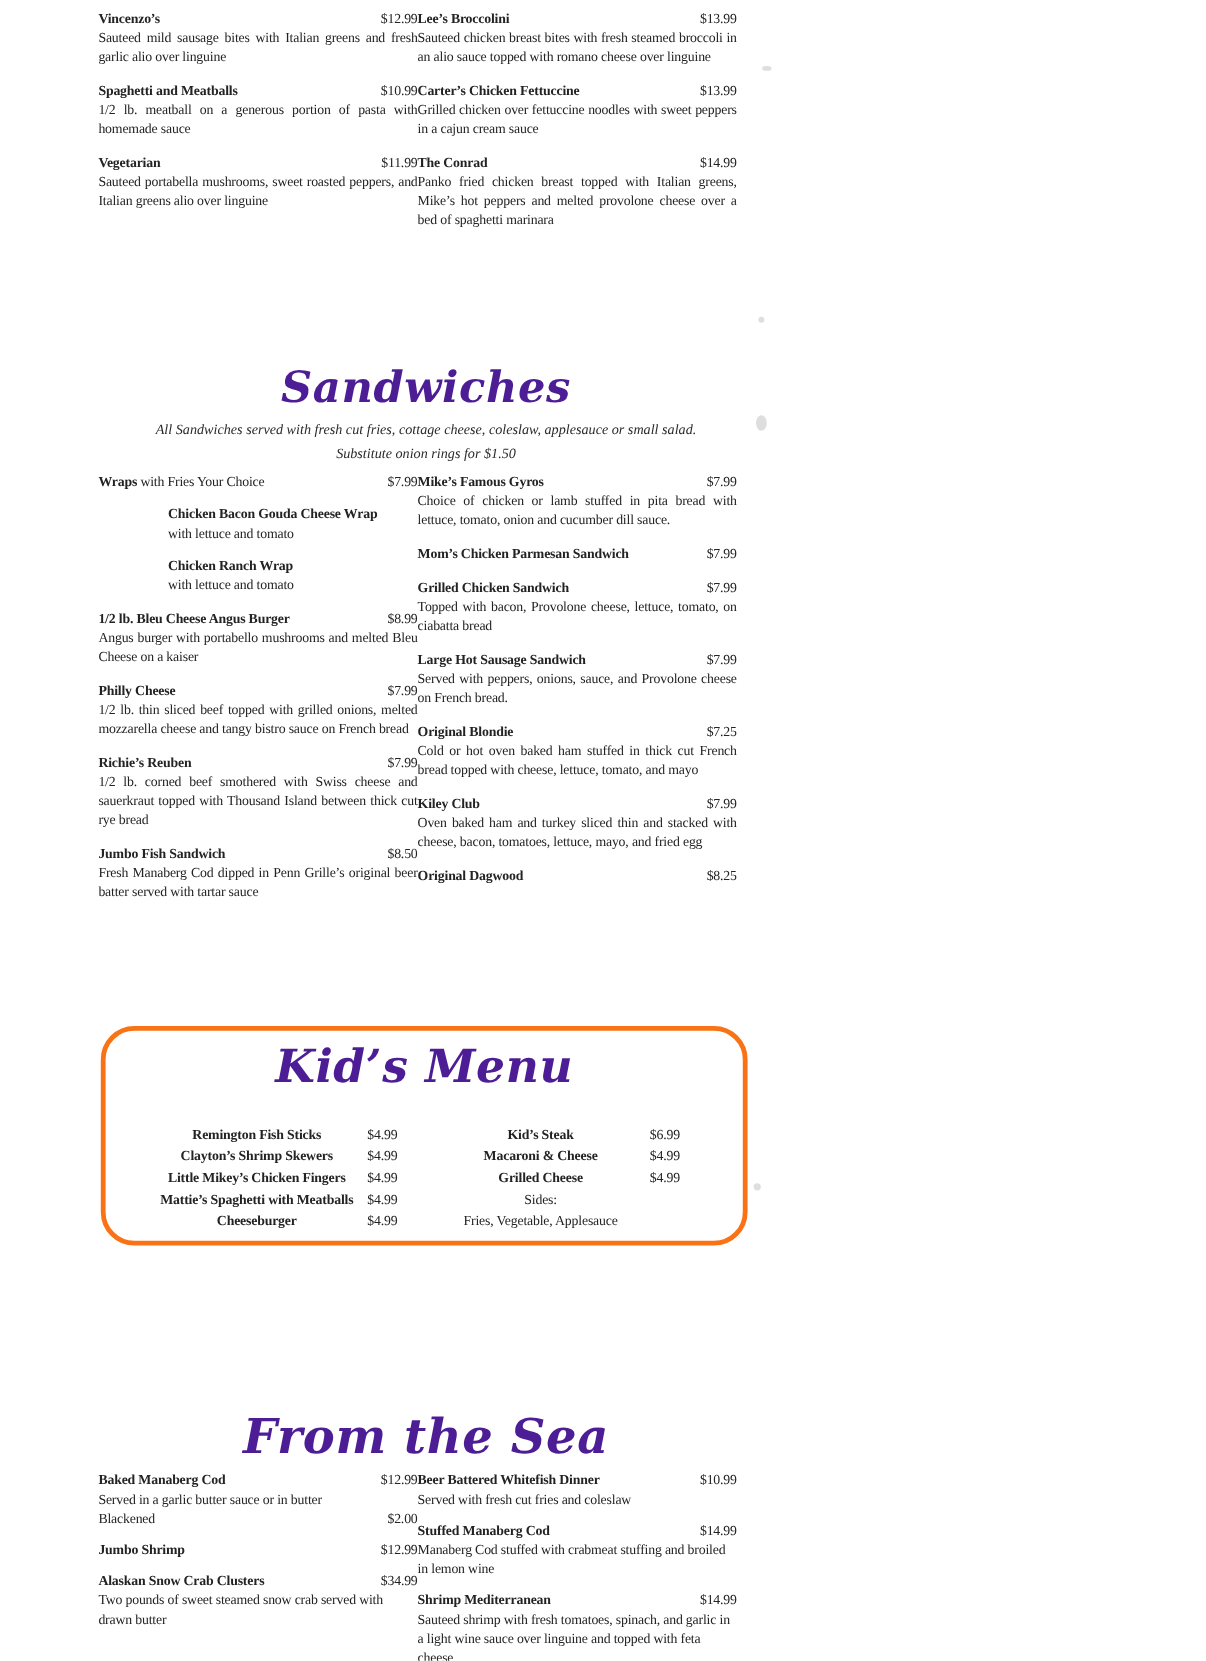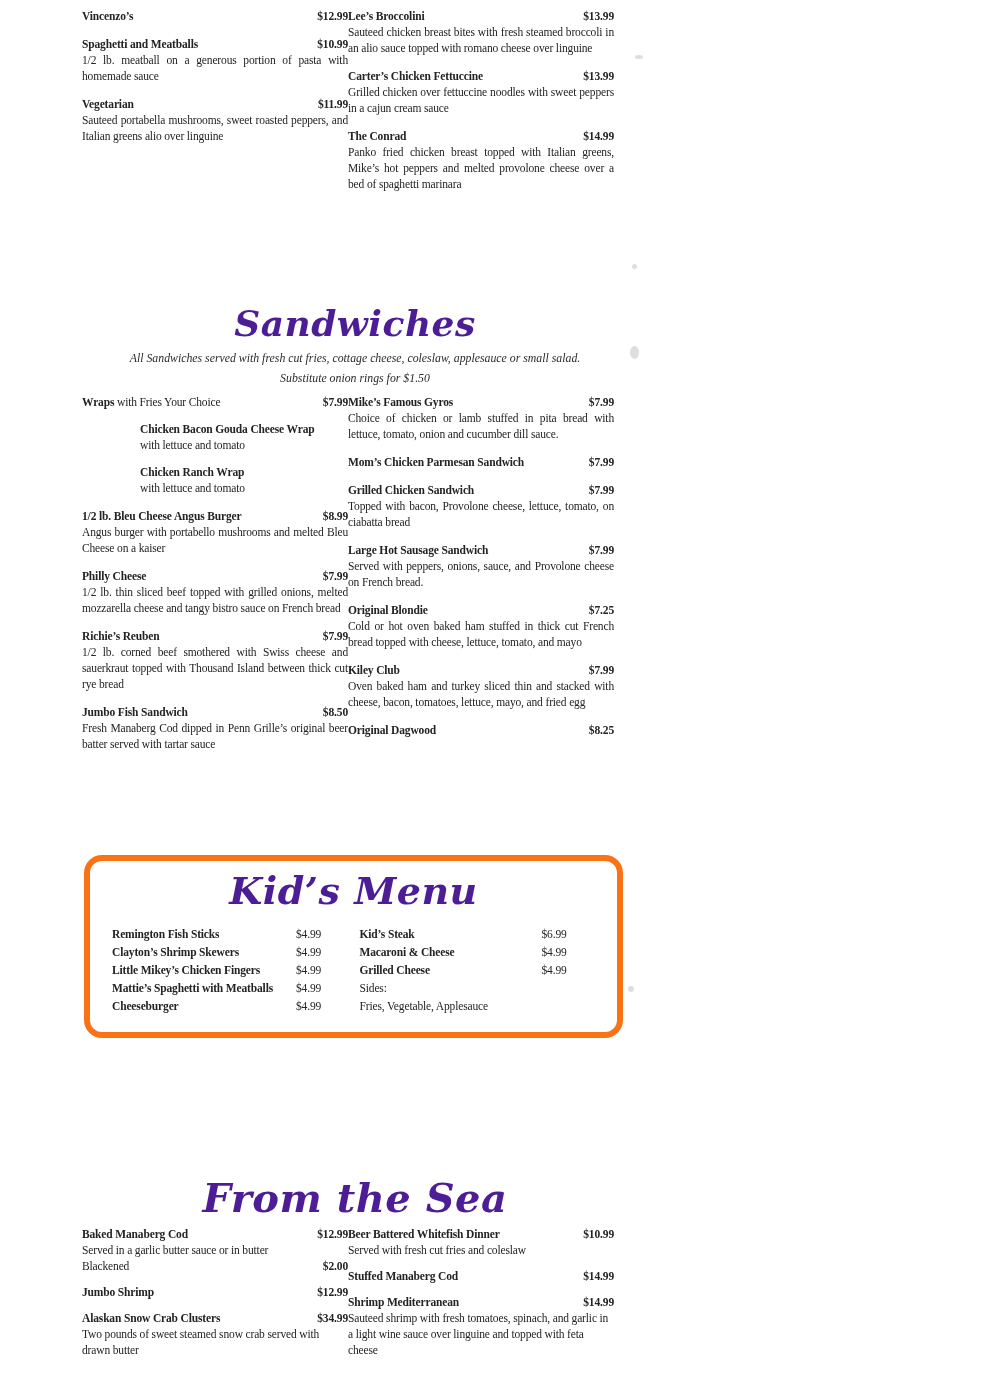--- a/index.html
+++ b/index.html
@@ -9,43 +9,43 @@
     font-family:"Liberation Serif", serif;
     -webkit-font-smoothing:antialiased;
   }
   .section{position:absolute;left:82px;width:546px;}
   .cols{display:flex;width:546px;}
   .col{width:266px;flex:0 0 266px;}
   .item{margin-bottom:12px;font-size:11.5px;line-height:16px;letter-spacing:-0.15px;}
   .item-row{display:flex;}
   .item-name{font-weight:bold;}
   .item-suffix{font-weight:normal;white-space:pre;}
-  .item-price{margin-left:auto;font-weight:bold;padding-left:6px;text-align:right;}
+  .item-price{margin-left:auto;font-weight:normal;padding-left:6px;text-align:right;}
   .item-desc{text-align:justify;}
   .sea .item-desc{text-align:left;}
   .extra-row{display:flex;font-weight:normal;}
   .extra-row .item-price{margin-left:auto;}
   .sub-item{margin-left:58px;margin-top:11px;}
   .sub-name{font-weight:bold;}
   .script-heading{
     font-family:"DejaVu Serif", serif;font-style:italic;font-weight:bold;
     text-align:center;color:#4c1d95;margin:0;letter-spacing:0.5px;
   }
   #sec-pasta{top:8px;}
   #sec-sandwiches{top:300px;}
   #sec-sandwiches .script-heading{font-size:36px;line-height:46px;}
   .note{margin:4px;text-align:center;font-style:italic;font-size:11.8px;line-height:16px;color:#2a2a2a;}
   #sec-sandwiches .cols{margin-top:8px;}
   #kids-box{
     position:absolute;left:84px;top:855px;width:539px;height:183px;
-    border:6px solid #f97316;border-radius:18px;box-sizing:border-box;
+    border:4px solid #f97316;border-radius:28px;box-sizing:border-box;
     background:#ffffff;
   }
   #kids-box .script-heading{font-size:38px;line-height:42px;margin-top:9px;}
-  .kids-cols{display:flex;padding:0 22px;margin-top:13px;}
+  .kids-cols{display:flex;padding:0 34px;margin-top:27px;text-align:center;}
   .kcol{flex:1;}
   .kcol-right{padding-left:12px;}
   .krow{display:flex;font-size:11.5px;line-height:18px;letter-spacing:-0.15px;}
   .kname{font-weight:bold;}
   .krow.plain .kname{font-weight:normal;}
   .kcol-left .kname{width:184px;}
   .kcol-right .kname{width:182px;}
   .kprice{font-weight:normal;}
   #sec-sea{top:1176px;}
   #sec-sea .script-heading{font-size:40px;line-height:44px;}
@@ -57,20 +57,21 @@
 <body style="background: rgb(255, 255, 255); color: rgb(35, 35, 35);">
 
 <section class="section" id="sec-pasta">
   <div class="cols">
     <div class="col">
         <div class="item">
           <div class="item-row">
             <span class="item-name">Vincenzo’s</span>
             <span class="item-price">$12.99</span>
           </div>
+          <div class="item-desc">Sauteed mild sausage bites with Italian greens and fresh garlic alio over linguine</div>
         </div>
         <div class="item">
           <div class="item-row">
             <span class="item-name">Spaghetti and Meatballs</span>
             <span class="item-price">$10.99</span>
           </div>
           <div class="item-desc">1/2 lb. meatball on a generous portion of pasta with homemade sauce</div>
         </div>
         <div class="item">
           <div class="item-row">
@@ -293,20 +294,21 @@
             <span class="item-name">Beer Battered Whitefish Dinner</span>
             <span class="item-price">$10.99</span>
           </div>
           <div class="item-desc">Served with fresh cut fries and coleslaw</div>
         </div>
         <div class="item">
           <div class="item-row">
             <span class="item-name">Stuffed Manaberg Cod</span>
             <span class="item-price">$14.99</span>
           </div>
+          <div class="item-desc">Manaberg Cod stuffed with crabmeat stuffing and broiled in lemon wine</div>
         </div>
         <div class="item">
           <div class="item-row">
             <span class="item-name">Shrimp Mediterranean</span>
             <span class="item-price">$14.99</span>
           </div>
           <div class="item-desc">Sauteed shrimp with fresh tomatoes, spinach, and garlic in a light wine sauce over linguine and topped with feta cheese</div>
         </div>
       </div>
   </div>

